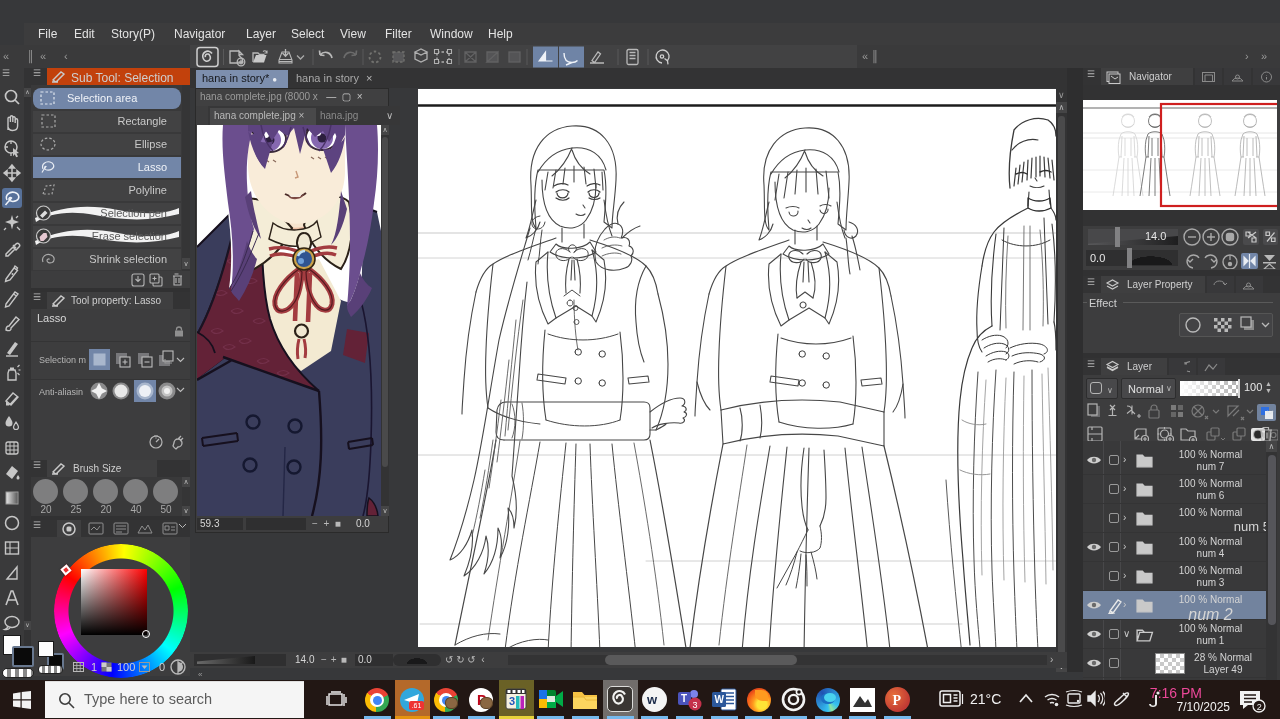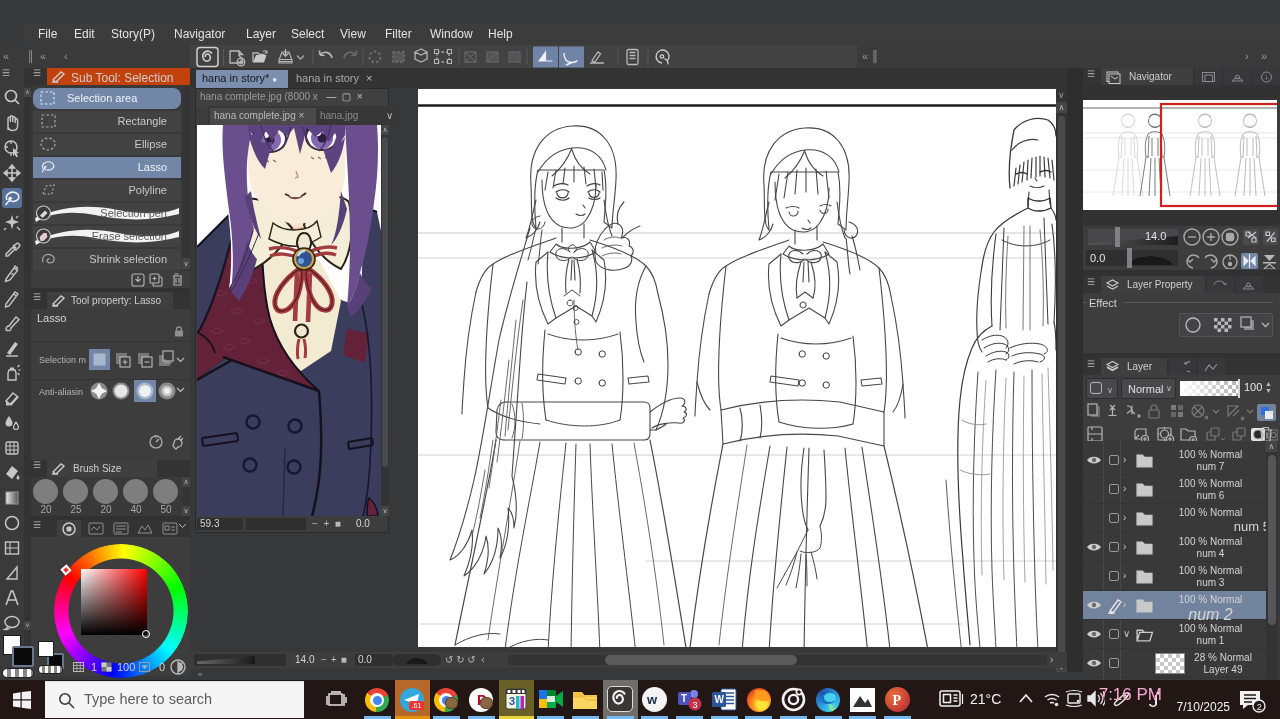--- a/index.html
+++ b/index.html
@@ -1180,21 +1180,21 @@
     <path d="M2 6 h3 l4 -4 v13 l-4 -4 h-3 z" fill="#e8e8e8"></path>
         <path d="M12 5 a5 5 0 0 1 0 7 M14.5 3 a8 8 0 0 1 0 11 M17 1.5 a11 11 0 0 1 0 14" stroke-width="1.2"></path>
   </svg>
   <svg class="abs" style="left:1112px;top:9px" width="19" height="19" viewBox="0 0 19 19" fill="none" stroke="#e8e8e8" stroke-width="1.5">
     <path d="M3 16 c-2 -2 3 -5 5 -7 c3 -3 6 -6 8 -5 c1.5 1 -1 4 -4 7 c-2.5 2.5 -7 7 -9 5 z M11 4 c1 1 2.5 2.5 3.5 3.5"></path>
   </svg>
   <svg class="abs" style="left:1146px;top:10px" width="16" height="18" viewBox="0 0 16 18" fill="#e8e8e8">
     <circle cx="12" cy="3" r="1.6"></circle>
         <path d="M3 14 c0 2 2 3 4 3 s4 -1 4 -3 V5 h-2 v9 c0 1 -1 1.5 -2 1.5 s-2 -0.5 -2 -1.5 z"></path>
   </svg>
-  <div class="abs" style="left:1092px;top:5px;width:70px;height:14px;color:#f9a8d4;font-size:17px;text-align:right;">7:16 PM</div>
+  <div class="abs" style="left:1132px;top:5px;width:70px;height:14px;color:#ec4899;font-size:14px;text-align:right;">7:16 PM</div>
   <div class="abs" style="left:1155px;top:20px;width:75px;height:14px;color:#f2f2f2;font-size:12px;text-align:right;">7/10/2025</div>
   <svg class="abs" style="left:1238px;top:9px" width="28" height="24" viewBox="0 0 28 24">
     <path d="M2 2 h20 v14 h-12 l-5 4 v-4 h-3 z" fill="#f2f2f2"></path>
         <path d="M6 6 h12 M6 9.5 h12 M6 13 h8" stroke="#221714" stroke-width="1.5"></path>
     <circle cx="21" cy="17" r="6" fill="#221714" stroke="#f2f2f2" stroke-width="1.3"></circle>
         <text x="18.8" y="20.5" font-size="9" fill="#f2f2f2" font-family="Liberation Sans">2</text>
   </svg>
 </div>
 
 </div>

